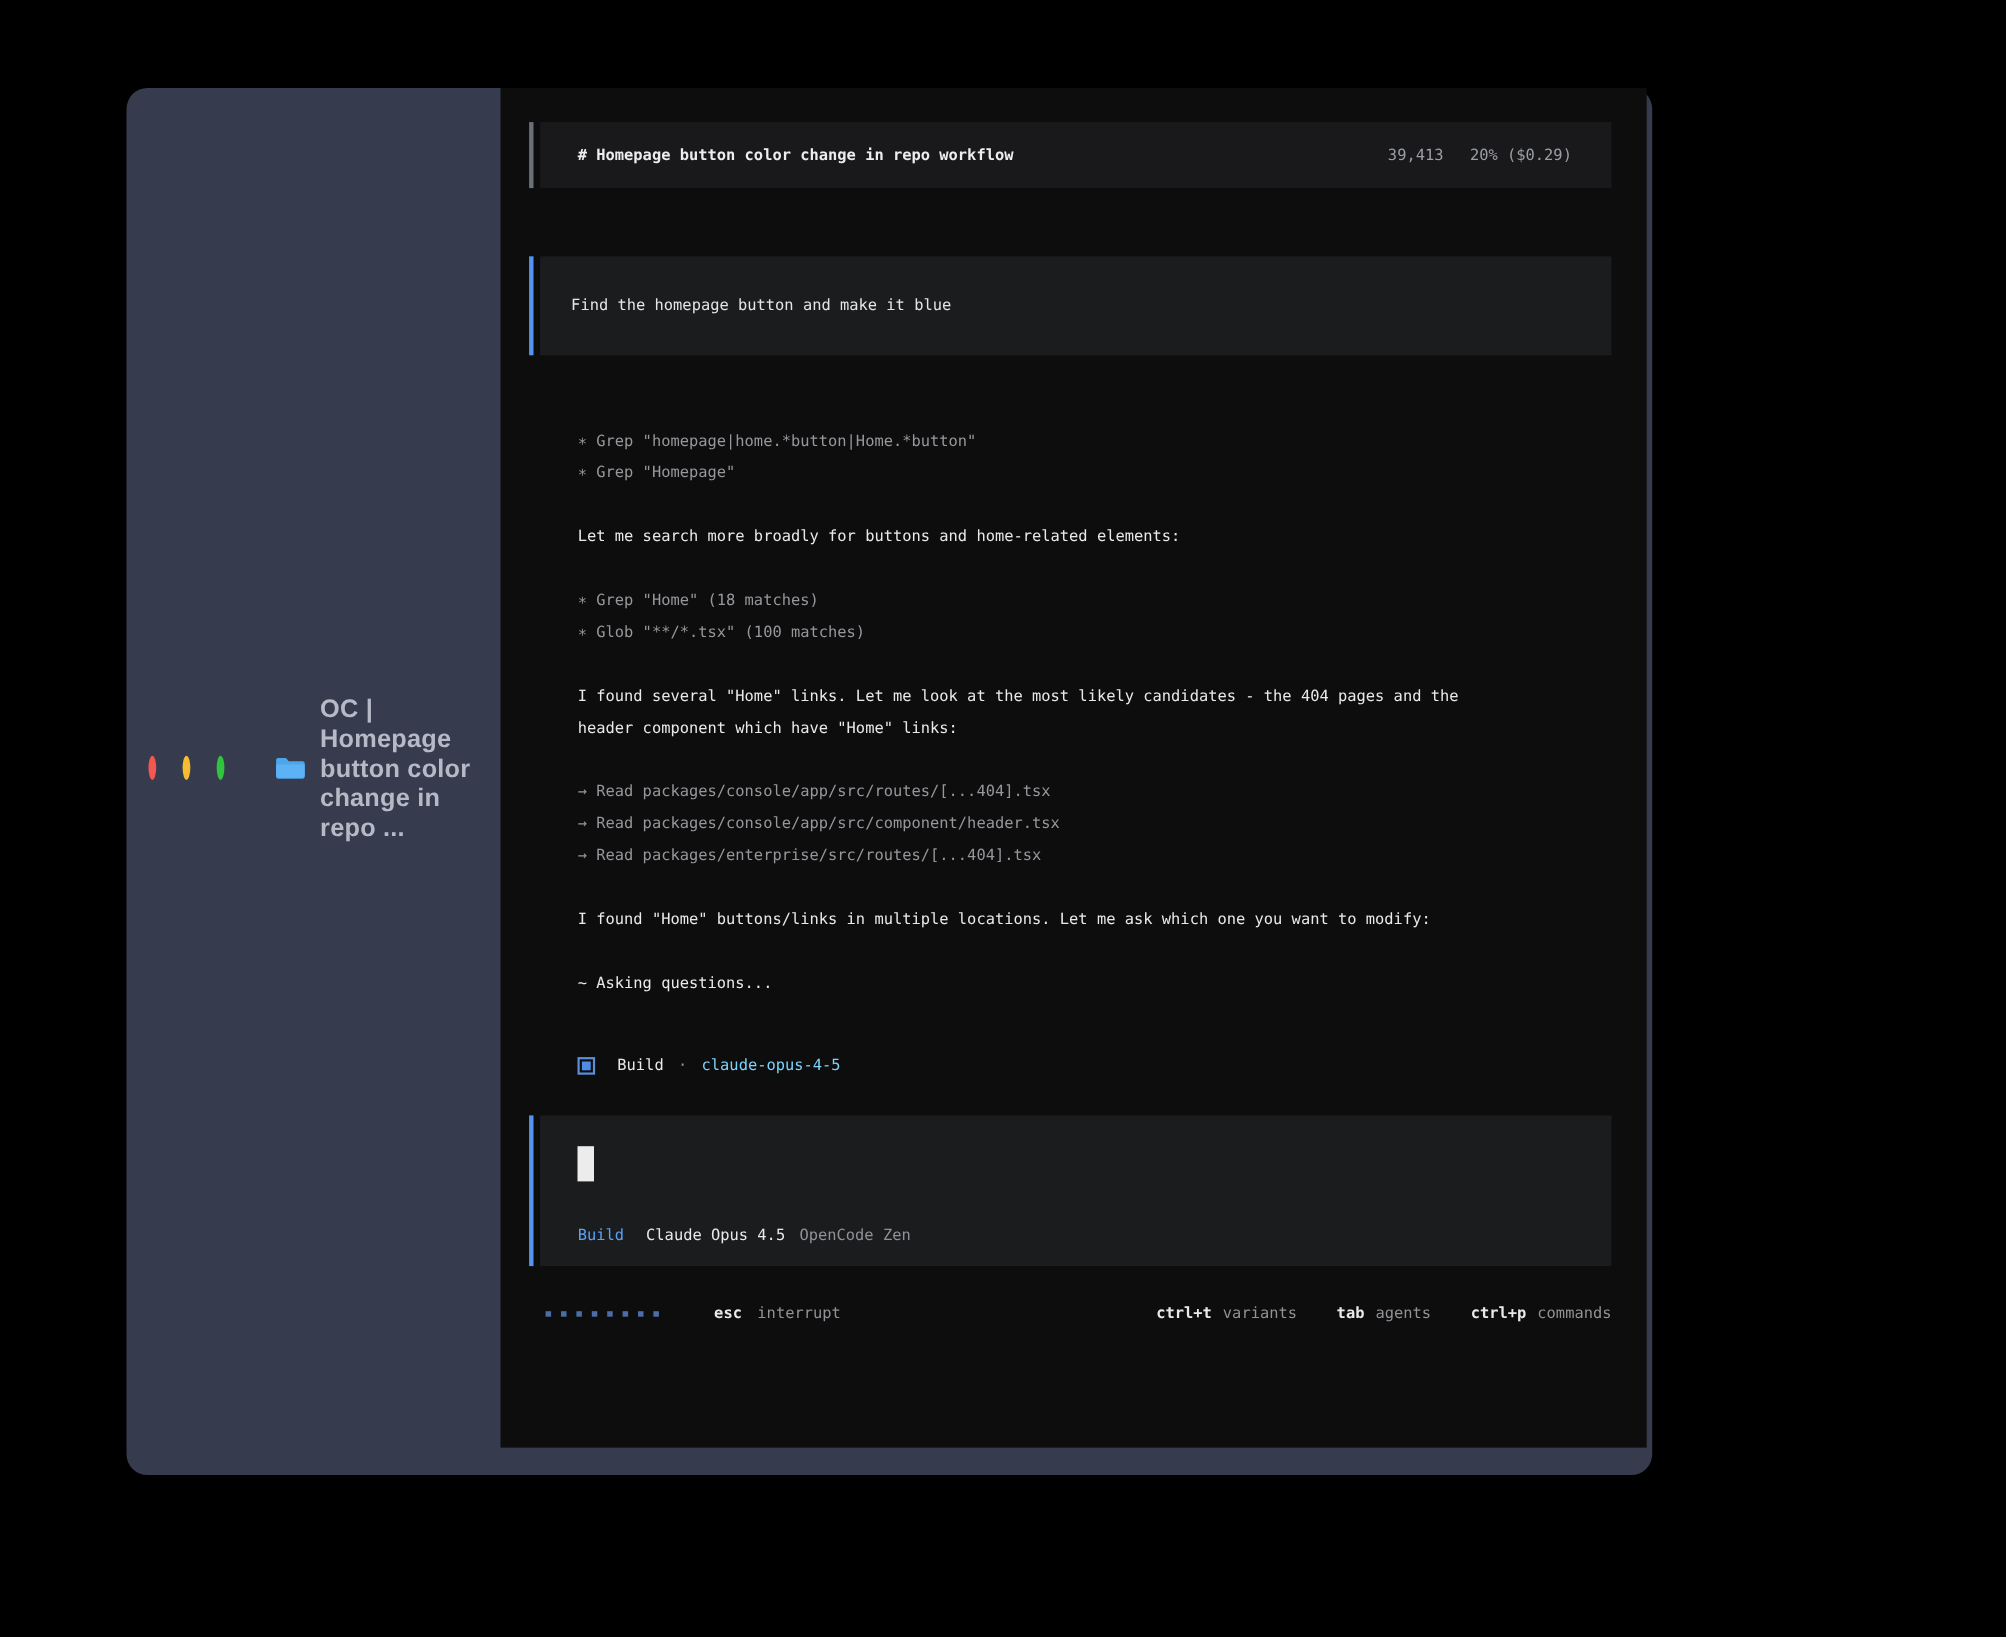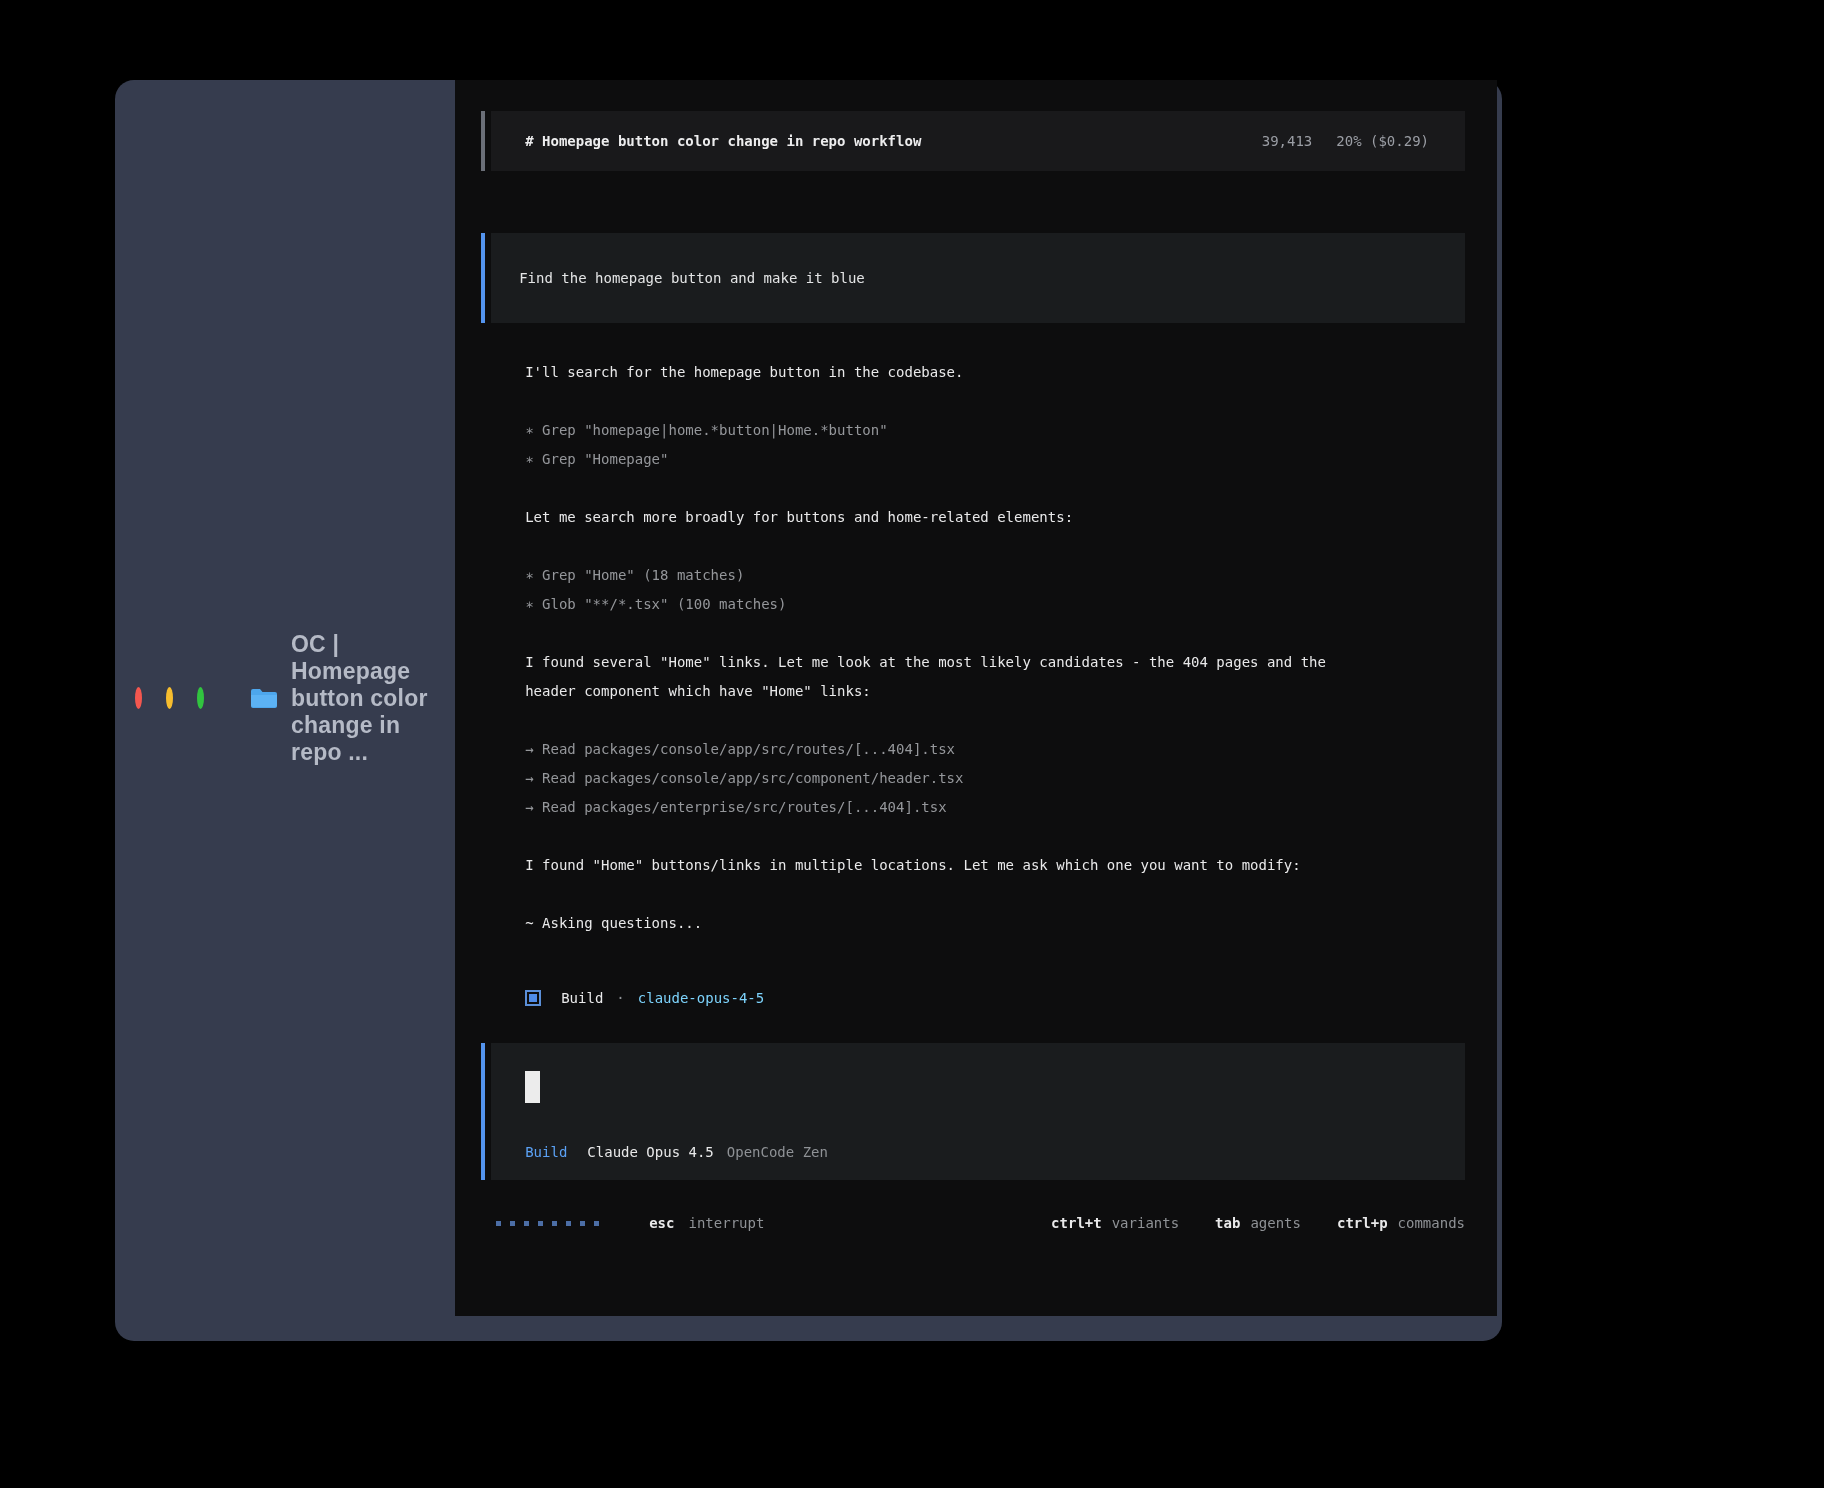--- a/index.html
+++ b/index.html
@@ -102,21 +102,20 @@
     </div>
 
     <div class="band user-msg">
       <div class="bar blue"></div>
       <div class="body">
         <span>Find the homepage button and make it blue</span>
       </div>
     </div>
 
     <div class="transcript">
-      <div class="row text">I'll search for the homepage button in the codebase.</div>
       <div class="row blank"></div>
       <div class="row tool">∗ Grep "homepage|home.*button|Home.*button"</div>
       <div class="row tool">∗ Grep "Homepage"</div>
       <div class="row blank"></div>
       <div class="row text">Let me search more broadly for buttons and home-related elements:</div>
       <div class="row blank"></div>
       <div class="row tool">∗ Grep "Home" (18 matches)</div>
       <div class="row tool">∗ Glob "**/*.tsx" (100 matches)</div>
       <div class="row blank"></div>
       <div class="row text">I found several "Home" links. Let me look at the most likely candidates - the 404 pages and the</div>

